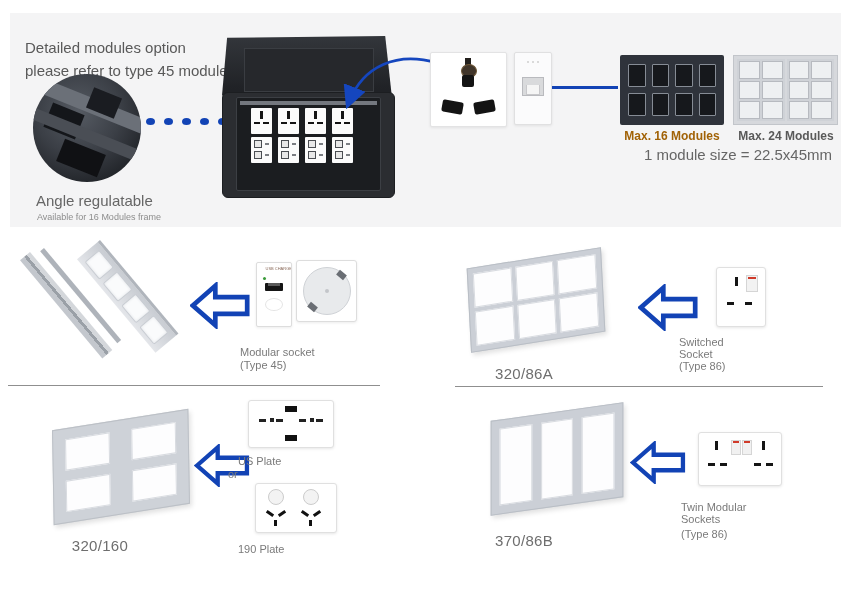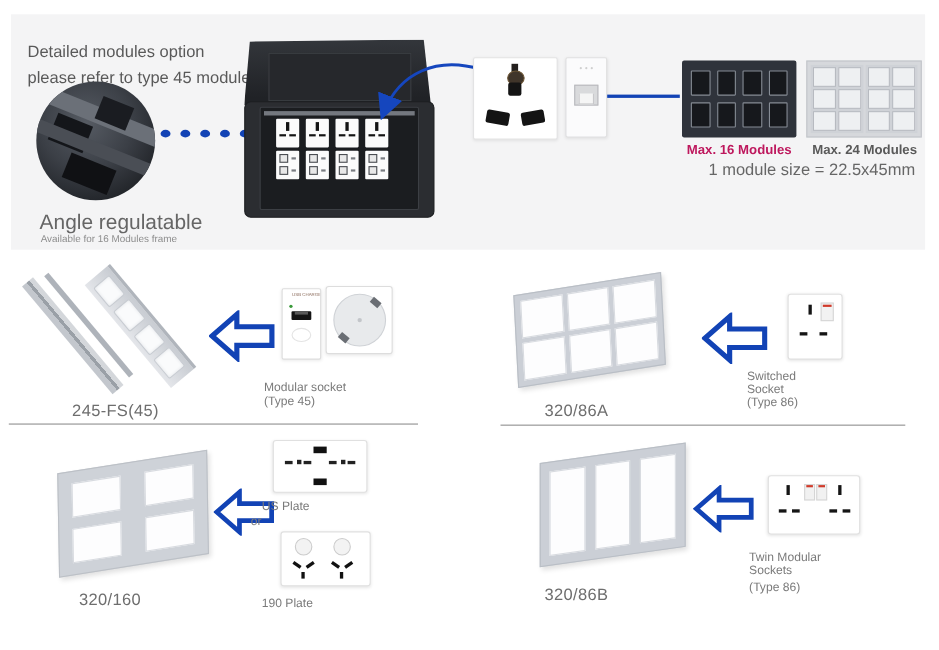--- a/index.html
+++ b/index.html
@@ -3,21 +3,21 @@
 <meta charset="utf-8">
 <style>
   html,body{margin:0;padding:0;background:#fff;}
   body{width:854px;height:591px;position:relative;font-family:"Liberation Sans",sans-serif;overflow:hidden;}
   .abs{position:absolute;}
   .canvas{position:absolute;left:0;top:0;width:854px;height:591px;background:#fff;}
 
   
   .band{left:10px;top:13px;width:831px;height:214px;background:#f4f4f5;}
   .note{left:25px;top:36px;font-size:15px;color:#595959;line-height:23px;}
-  .angle-title{left:36px;top:192px;font-size:19px;color:#666;}
+  .angle-title{left:36px;top:192px;font-size:15px;color:#666;}
   .angle-sub{left:37px;top:212px;font-size:9px;color:#8d8d8d;}
 
   .circle-photo{left:33px;top:74px;width:108px;height:108px;border-radius:50%;overflow:hidden;
     background:radial-gradient(circle at 42% 35%, #565b63 0%, #3b3f46 45%, #24272c 75%, #191b1f 100%);}
   .cp-beam1{left:-12px;top:26px;width:150px;height:15px;background:#6b7078;transform:rotate(22deg);}
   .cp-beam2{left:-14px;top:58px;width:150px;height:12px;background:#4a4e55;transform:rotate(22deg);}
   .cp-dark1{left:14px;top:34px;width:34px;height:26px;background:#14161a;transform:rotate(22deg);}
   .cp-dark2{left:56px;top:18px;width:30px;height:22px;background:#1a1c21;transform:rotate(22deg);}
   .cp-dark3{left:26px;top:72px;width:44px;height:24px;background:#101114;transform:rotate(22deg);}
 
@@ -59,21 +59,21 @@
 
   .hline{left:552px;top:86px;width:66px;height:3px;background:#1243b5;}
 
   
   .frame16{left:620px;top:55px;width:104px;height:70px;background:#2f333b;border-radius:2px;
     display:grid;grid-template-columns:repeat(4,1fr);grid-template-rows:1fr 1fr;gap:6px;padding:9px 8px;box-sizing:border-box;}
   .frame16 .hole{background:#16181c;border:1px solid #868c95;border-radius:1px;}
   .frame24{left:733px;top:55px;width:105px;height:70px;background:#d6d8dc;border:1px solid #c2c5ca;box-sizing:border-box;display:flex;gap:2px;padding:3px;}
   .frame24 .half{flex:1;background:#cfd2d7;display:grid;grid-template-columns:1fr 1fr;grid-template-rows:1fr 1fr 1fr;gap:2px;padding:2px;}
   .frame24 .cell{background:#eef0f2;border:1px solid #b7bac0;}
-  .lab16{left:600px;top:129px;width:144px;text-align:center;font-size:12px;font-weight:700;color:#be185d;}
+  .lab16{left:600px;top:129px;width:144px;text-align:center;font-size:12px;font-weight:700;color:#a16207;}
   .lab24{left:714px;top:129px;width:144px;text-align:center;font-size:12px;font-weight:700;color:#595959;}
   .size-note{left:618px;top:146px;width:240px;text-align:center;font-size:15px;color:#666;}
 
   
   .code{position:absolute;text-align:center;font-size:15px;color:#6e6e6e;letter-spacing:.3px;}
   .divider{position:absolute;height:1px;background:#8f8f8f;}
   .small-label{position:absolute;font-size:11px;color:#7a7a7a;line-height:13px;}
 
   
   .b1{left:30px;top:252px;width:128px;height:13px;transform:rotate(50deg);transform-origin:0 0;
@@ -313,21 +313,20 @@
 
   <div class="abs b1b"></div>
   <div class="abs b1"></div>
   <div class="abs b2f"></div>
   <div class="abs b2">
     <div class="win"></div>
     <div class="win"></div>
     <div class="win"></div>
     <div class="win"></div>
   </div>
-  <div class="code" style="left:45px;top:365px;width:120px;">245-FS(45)</div>
   <div class="divider" style="left:8px;top:385px;width:372px;"></div>
 
   <svg class="arrow" style="left:190px;top:282px;" width="60" height="47" viewBox="0 0 64 50">
     <polygon points="3,25 27,4 27,16 61,16 61,34 27,34 27,46" fill="#ffffff" stroke="#1243b5" stroke-width="5" stroke-linejoin="miter"></polygon>
   </svg>
 
   <div class="abs usbmod">
     <div class="usb-label">USB CHARGER</div>
     <div class="usb-led"></div>
     <div class="usb-port">
@@ -411,21 +410,21 @@
     <div class="abs sl" style="left:57px;top:28px;transform:rotate(-35deg);"></div>
     <div class="abs vs" style="left:53px;top:36px;"></div>
   </div>
   <div class="small-label" style="left:238px;top:543px;width:110px;">190 Plate</div>
 
   <div class="abs f86b">
     <div class="winc"></div>
     <div class="winc"></div>
     <div class="winc"></div>
   </div>
-  <div class="code" style="left:464px;top:532px;width:120px;">320/86B</div>
+  <div class="code" style="left:464px;top:532px;width:120px;">370/86B</div>
 
   <svg class="arrow" style="left:630px;top:441px;" width="56" height="43" viewBox="0 0 64 50">
     <polygon points="3,25 27,4 27,16 61,16 61,34 27,34 27,46" fill="#ffffff" stroke="#1243b5" stroke-width="5" stroke-linejoin="miter"></polygon>
   </svg>
 
   <div class="abs twin">
     <div class="abs tw-ea" style="left:16px;top:8px;"></div>
     <div class="abs tw-ea" style="left:63px;top:8px;"></div>
     <div class="abs tw-sw" style="left:32px;top:7px;">
         <div class="tw-red"></div>

